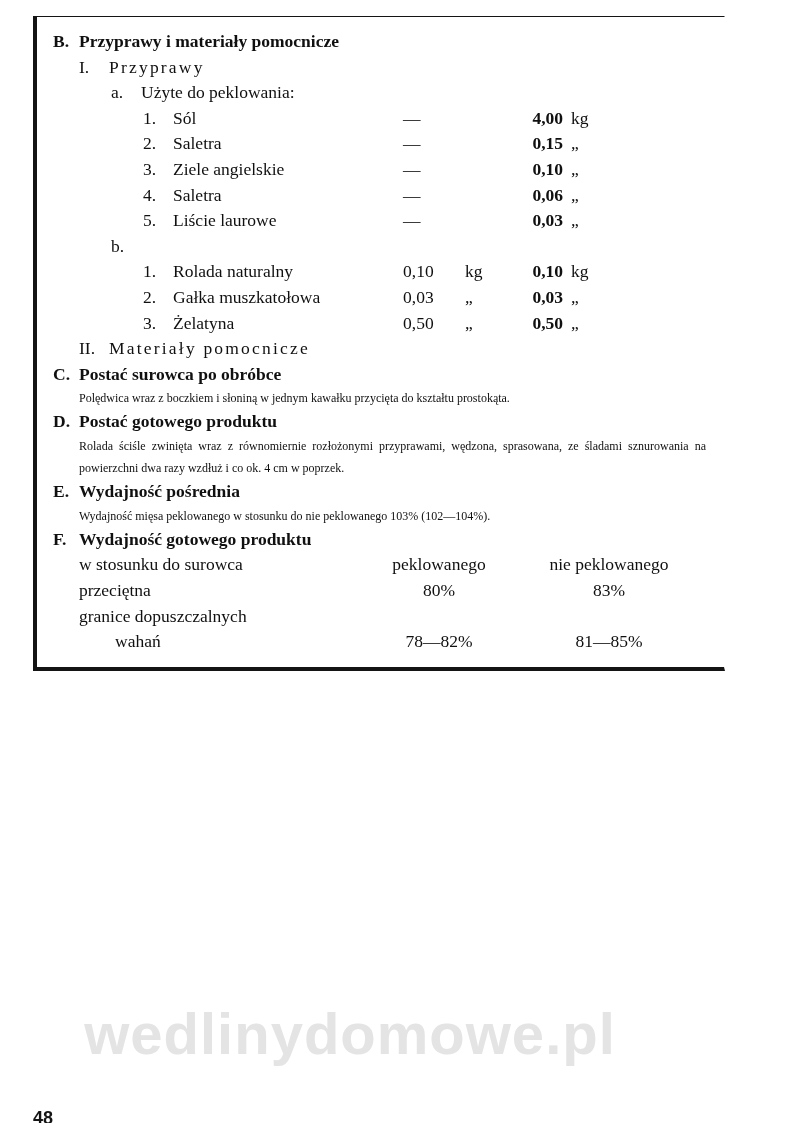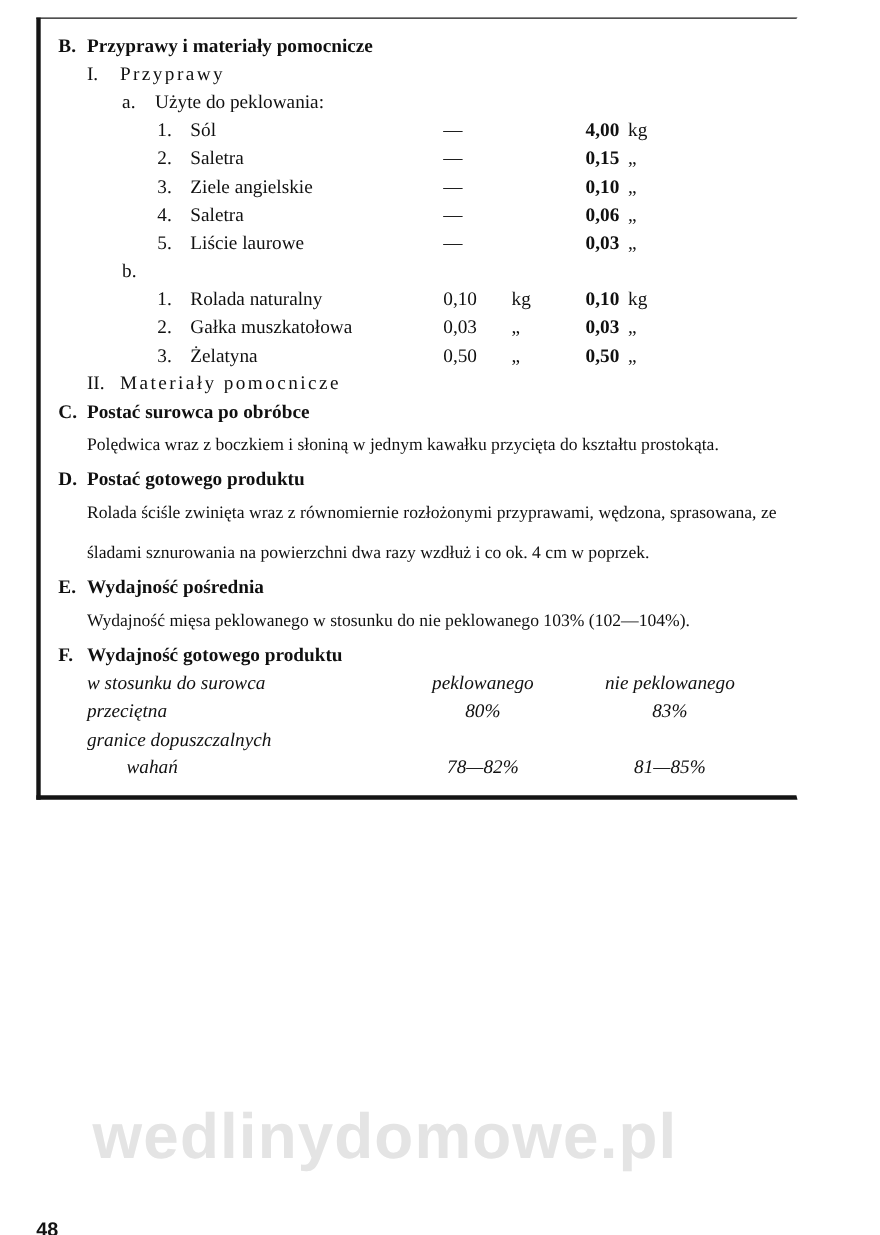--- a/index.html
+++ b/index.html
@@ -73,34 +73,34 @@
   }
   .c-num    { width: 30px; padding-left: 90px; box-sizing: content-box; }
   .c-name   { width: 230px; }
   .c-mid    { width: 110px; text-align: left; }
   .c-midval { width: 62px; text-align: left; }
   .c-midu   { width: 48px; text-align: left; }
   .c-val    { width: 50px; text-align: right; font-weight: bold; }
   .c-unit   { width: 46px; text-align: left; padding-left: 8px; }
 
   .para {
-    font-size: 16px;
-    line-height: 36px;
+    font-size: 12px;
+    line-height: 22px;
     text-align: justify;
     padding-left: 26px;
     padding-right: 4px;
   }
 
   
   .ftab {
     font-size: 17.5px;
     line-height: 25.8px;
     padding-left: 26px;
   }
-  .ftab .r { display: flex; align-items: flex-start; white-space: nowrap; font-style: italic; }
+  .ftab .r { display: flex; align-items: flex-start; white-space: nowrap; }
   .ftab .f1 { width: 285px; }
   .ftab .f2 { width: 150px; text-align: center; }
   .ftab .f3 { width: 190px; text-align: center; }
   .ftab .f1ind { width: 285px; padding-left: 36px; box-sizing: border-box; }
 
   
   .watermark {
     position: absolute;
     left: 0;
     top: 1000px;

